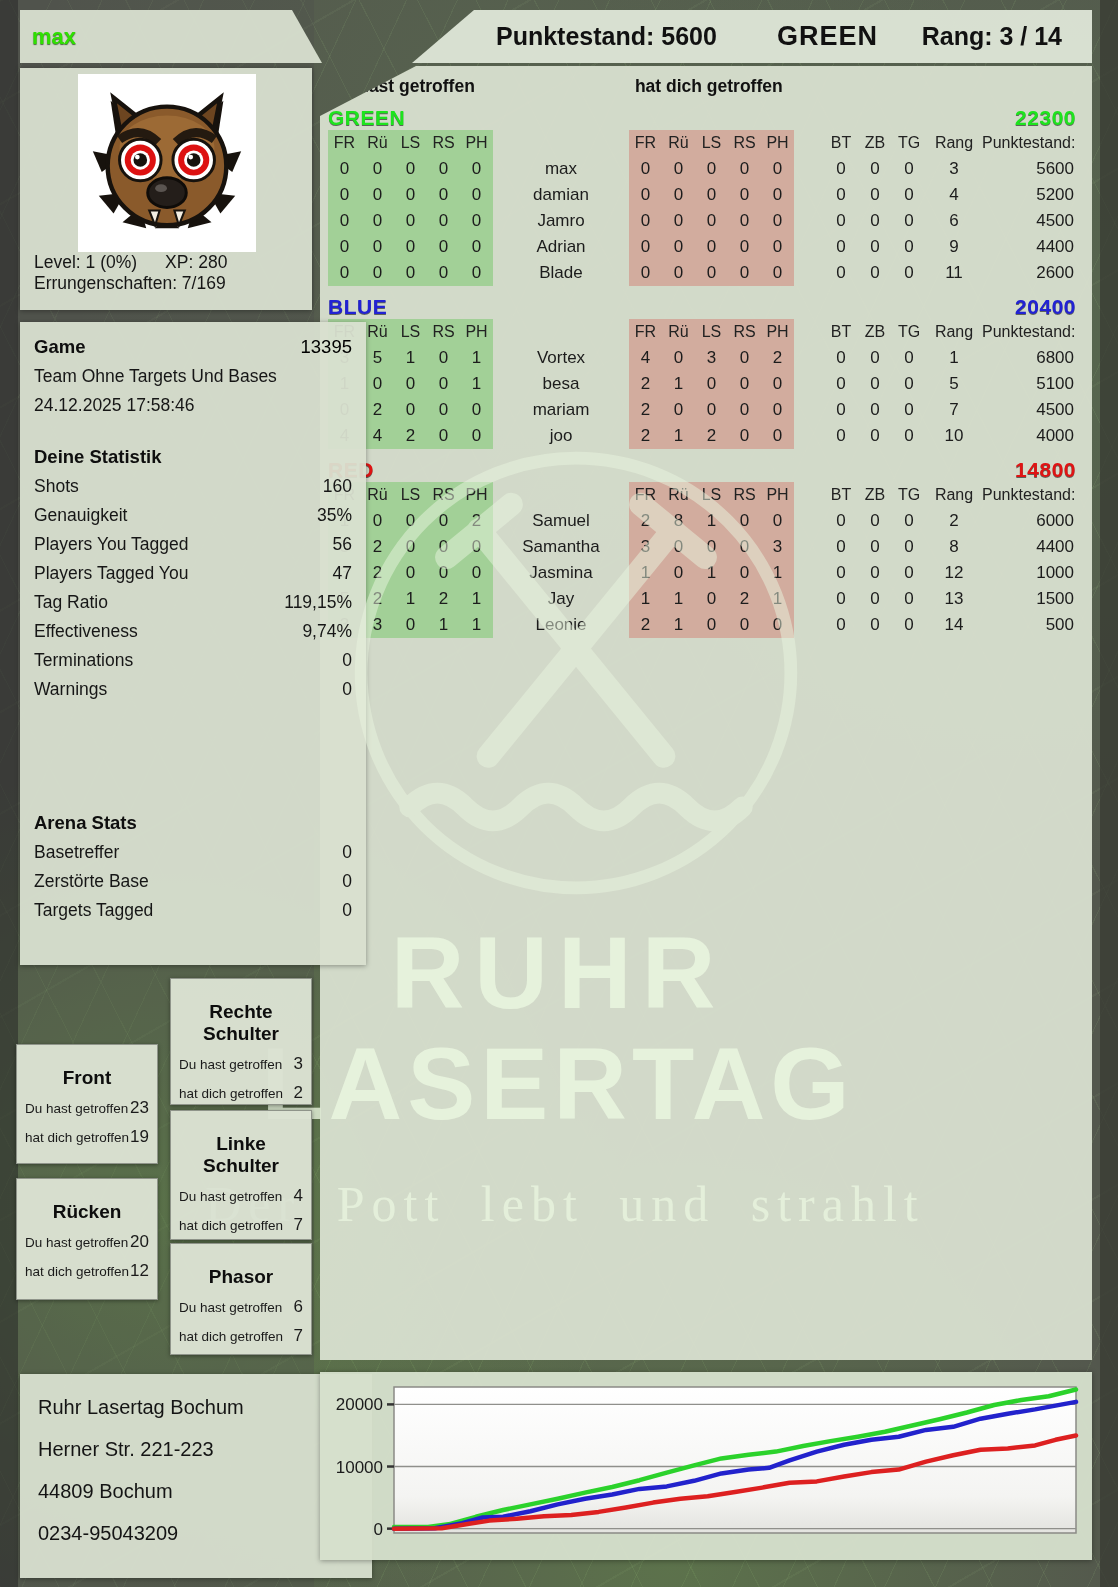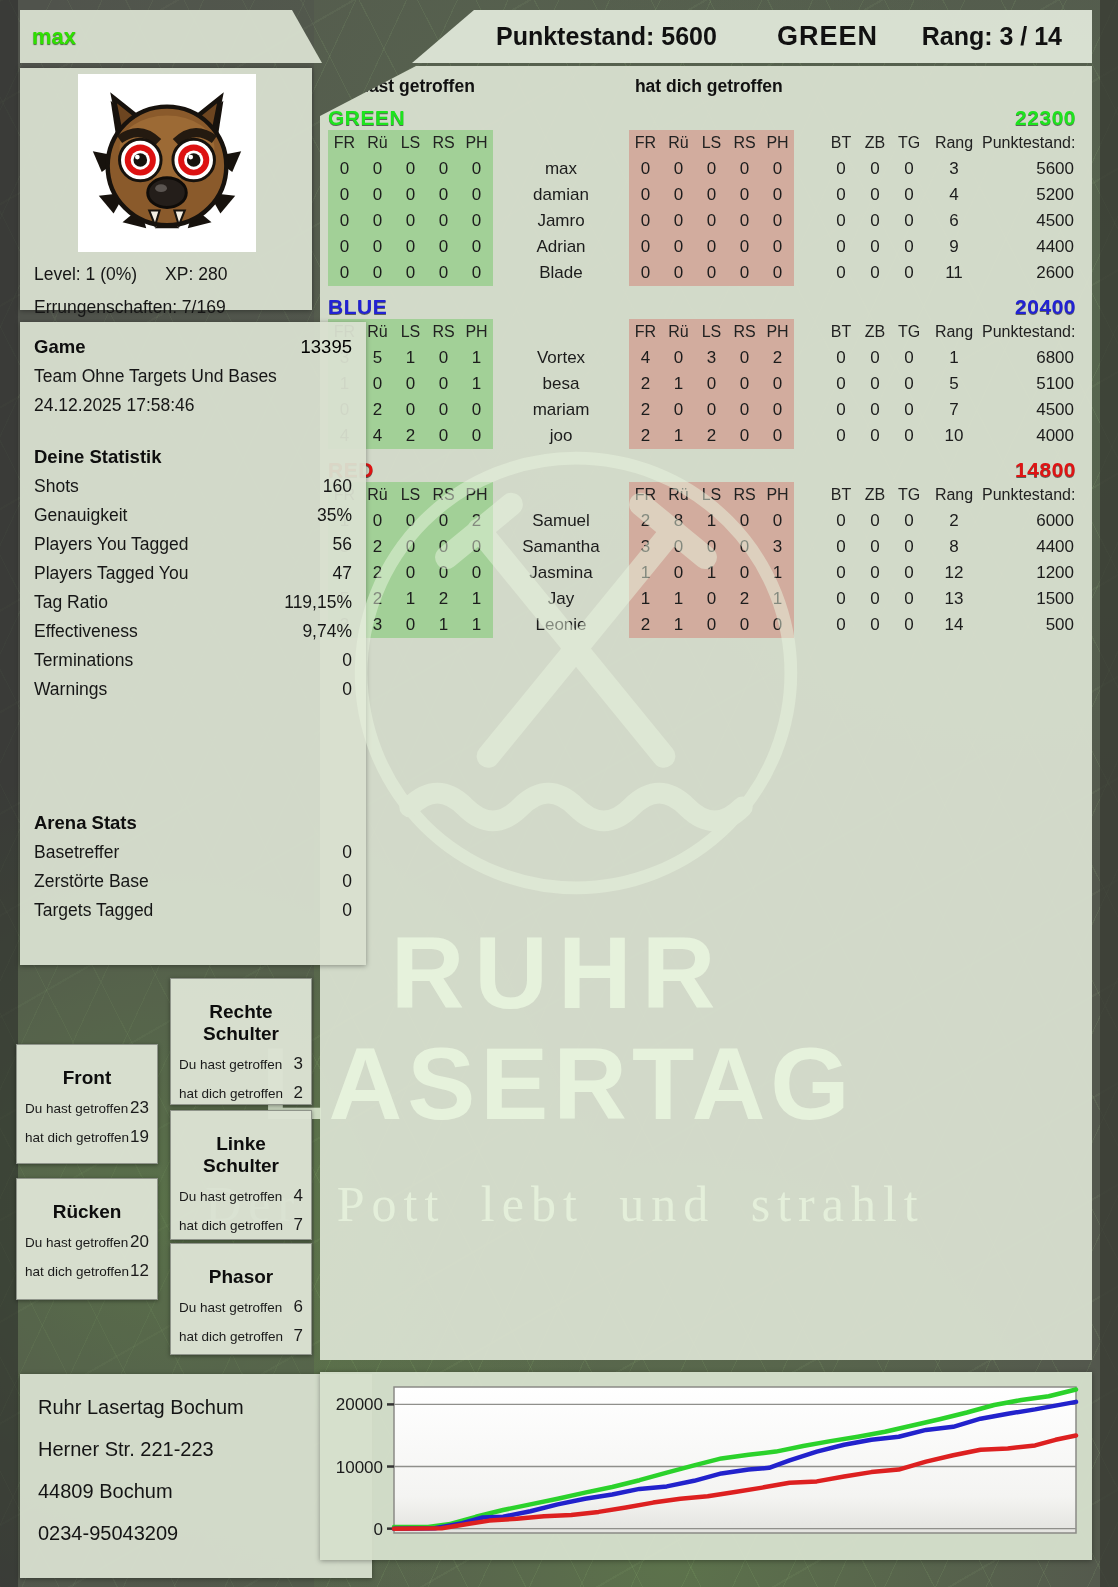--- a/index.html
+++ b/index.html
@@ -57,21 +57,21 @@
   .srow span { text-align:center; }
   .srow .score { text-align:right; padding-right:2px; }
   .c-you  { background:rgba(143,204,131,0.72); height:26px; line-height:26px; }
   .c-them { background:rgba(209,154,141,0.72); height:26px; line-height:26px; }
   .hdr span { font-size:16px; color:#222; }
 
   
   #panel-profile { left:20px; top:68px; width:292px; height:242px; padding:6px 10px; }
   #avatar-box { position:relative; left:48px; width:178px; height:178px; background:#fff; }
   #avatar-box svg { width:100%; height:100%; display:block; }
-  .profile-line { font-size:17.5px; color:#161616; margin-top:12px; padding-left:4px; }
+  .profile-line { font-size:17.5px; color:#161616; margin-top:0; padding-left:4px; }
   .profile-line .xp { margin-left:28px; }
 
   
   #panel-game { left:20px; top:322px; width:346px; height:643px; padding:10px 14px; }
   .g-row { display:flex; justify-content:space-between; font-size:17.5px; color:#161616; line-height:29px; }
   .g-title { font-size:18.5px; font-weight:bold; color:#0e0e0e; line-height:30px; }
   #game-head { display:flex; justify-content:space-between; align-items:baseline; }
   #game-head .g-num { font-size:18.5px; font-weight:normal; }
   #stats-title { margin-top:22px; }
   #arena-title { margin-top:104px; }
@@ -416,21 +416,21 @@
           <span class="c-them">1</span>
           <span class="c-them">0</span>
           <span class="c-them">1</span>
           <span class="c-them">0</span>
           <span class="c-them">1</span>
           <span></span>
           <span>0</span>
           <span>0</span>
           <span>0</span>
           <span>12</span>
-          <span class="score">1200</span>
+          <span class="score">1000</span>
         </div>
         <div class="srow">
           <span class="c-you">5</span>
           <span class="c-you">2</span>
           <span class="c-you">1</span>
           <span class="c-you">2</span>
           <span class="c-you">1</span>
           <span>Jay</span>
           <span class="c-them">1</span>
           <span class="c-them">1</span>

